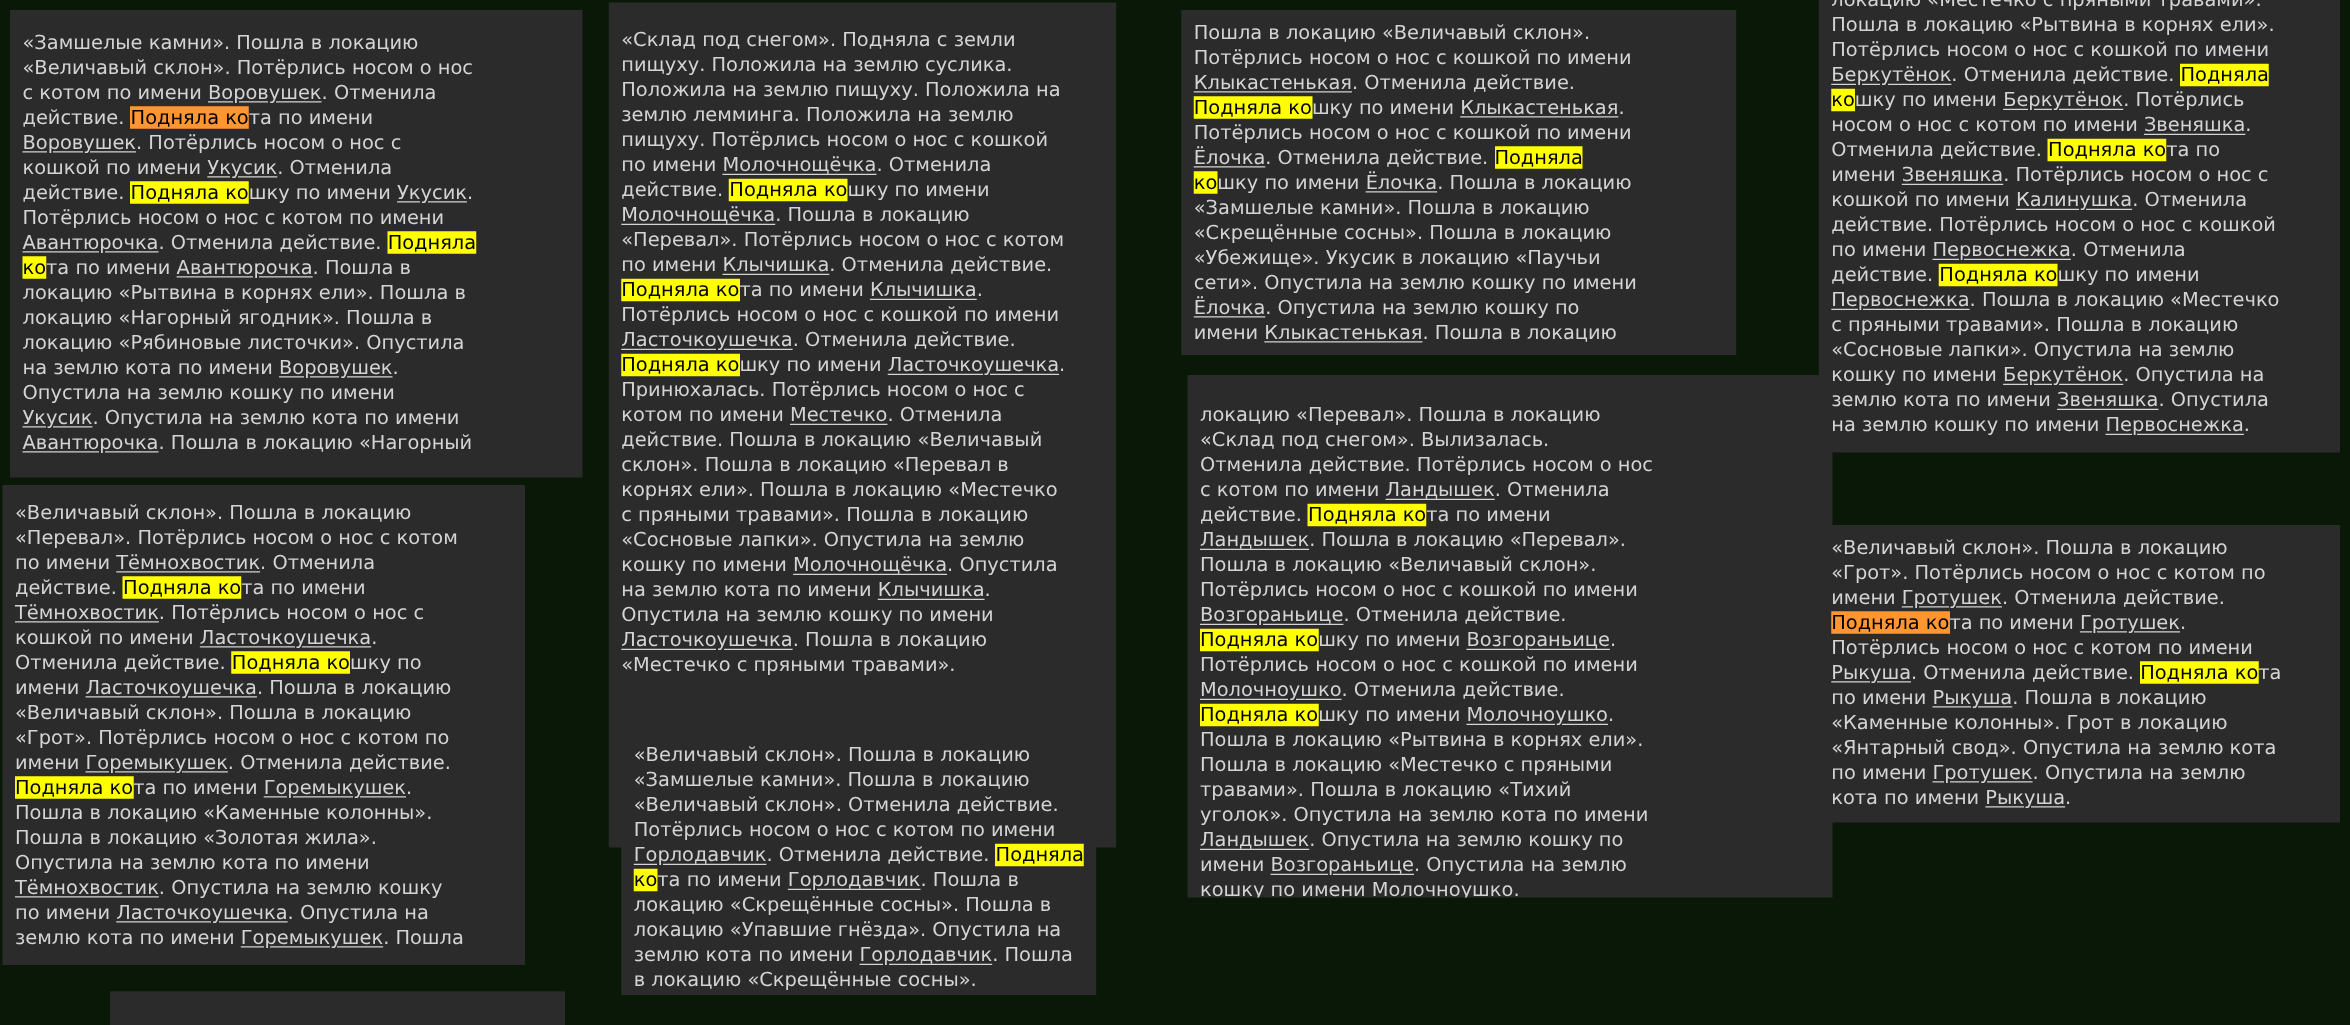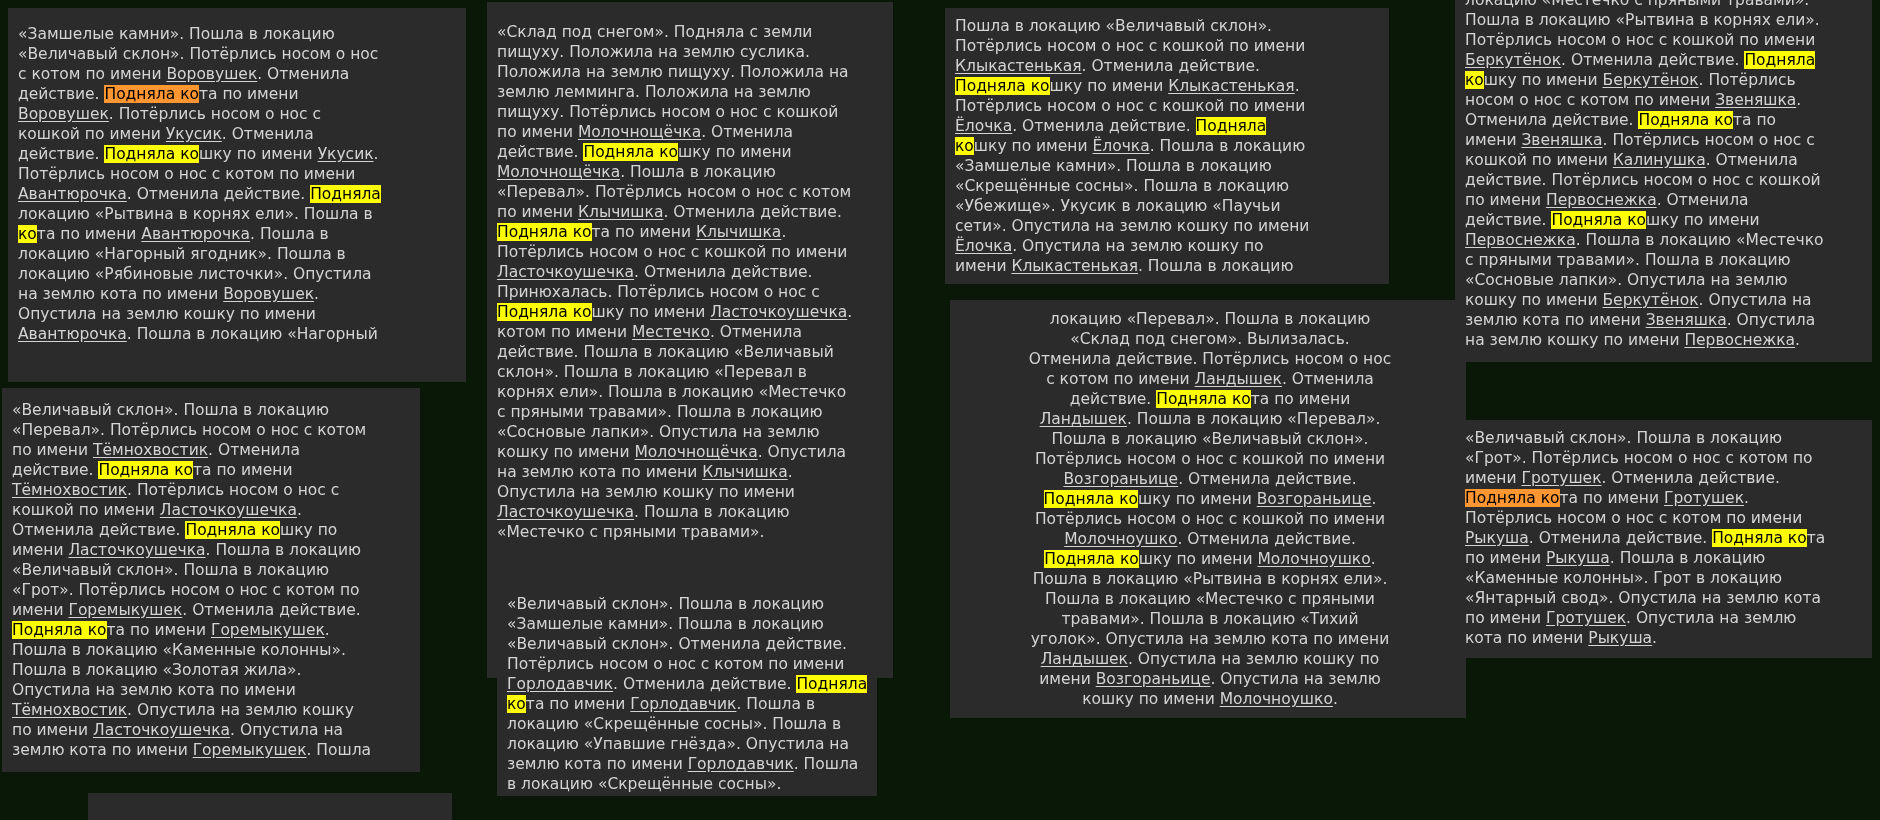--- a/index.html
+++ b/index.html
@@ -40,26 +40,27 @@
     <div class="block" style="left: 8px; top: 8px; width: 458px; height: 374px; padding-top: 16px;">
       <div class="line"><span>«Замшелые камни». Пошла в локацию</span></div>
       <div class="line"><span>«Величавый склон». Потёрлись носом о нос</span></div>
       <div class="line"><span>с котом по имени </span><span class="name">Воровушек</span><span>. Отменила</span></div>
       <div class="line"><span>действие. </span><span class="hl hl-o">Подняла ко</span><span>та по имени</span></div>
       <div class="line"><span class="name">Воровушек</span><span>. Потёрлись носом о нос с</span></div>
       <div class="line"><span>кошкой по имени </span><span class="name">Укусик</span><span>. Отменила</span></div>
       <div class="line"><span>действие. </span><span class="hl hl-y">Подняла ко</span><span>шку по имени </span><span class="name">Укусик</span><span>.</span></div>
       <div class="line"><span>Потёрлись носом о нос с котом по имени</span></div>
       <div class="line"><span class="name">Авантюрочка</span><span>. Отменила действие. </span><span class="hl hl-y">Подняла</span></div>
+      <div class="line"><span class="hl hl-y">ко</span><span>та по имени </span><span class="name">Авантюрочка</span><span>. Пошла в</span></div>
       <div class="line"><span>локацию «Рытвина в корнях ели». Пошла в</span></div>
-      <div class="line"><span class="hl hl-y">ко</span><span>та по имени </span><span class="name">Авантюрочка</span><span>. Пошла в</span></div>
       <div class="line"><span>локацию «Нагорный ягодник». Пошла в</span></div>
       <div class="line"><span>локацию «Рябиновые листочки». Опустила</span></div>
       <div class="line"><span>на землю кота по имени </span><span class="name">Воровушек</span><span>.</span></div>
       <div class="line"><span>Опустила на землю кошку по имени</span></div>
+      <div class="line"><span class="name">Укусик</span><span>. Опустила на землю кота по имени</span></div>
       <div class="line"><span class="name">Авантюрочка</span><span>. Пошла в локацию «Нагорный</span></div>
     </div>
     <div class="block" style="left: 2px; top: 388px; width: 418px; height: 384px; padding-top: 12px;">
       <div class="line"><span>«Величавый склон». Пошла в локацию</span></div>
       <div class="line"><span>«Перевал». Потёрлись носом о нос с котом</span></div>
       <div class="line"><span>по имени </span><span class="name">Тёмнохвостик</span><span>. Отменила</span></div>
       <div class="line"><span>действие. </span><span class="hl hl-y">Подняла ко</span><span>та по имени</span></div>
       <div class="line"><span class="name">Тёмнохвостик</span><span>. Потёрлись носом о нос с</span></div>
       <div class="line"><span>кошкой по имени </span><span class="name">Ласточкоушечка</span><span>.</span></div>
       <div class="line"><span>Отменила действие. </span><span class="hl hl-y">Подняла ко</span><span>шку по</span></div>
@@ -82,22 +83,22 @@
       <div class="line"><span>землю лемминга. Положила на землю</span></div>
       <div class="line"><span>пищуху. Потёрлись носом о нос с кошкой</span></div>
       <div class="line"><span>по имени </span><span class="name">Молочнощёчка</span><span>. Отменила</span></div>
       <div class="line"><span>действие. </span><span class="hl hl-y">Подняла ко</span><span>шку по имени</span></div>
       <div class="line"><span class="name">Молочнощёчка</span><span>. Пошла в локацию</span></div>
       <div class="line"><span>«Перевал». Потёрлись носом о нос с котом</span></div>
       <div class="line"><span>по имени </span><span class="name">Клычишка</span><span>. Отменила действие.</span></div>
       <div class="line"><span class="hl hl-y">Подняла ко</span><span>та по имени </span><span class="name">Клычишка</span><span>.</span></div>
       <div class="line"><span>Потёрлись носом о нос с кошкой по имени</span></div>
       <div class="line"><span class="name">Ласточкоушечка</span><span>. Отменила действие.</span></div>
+      <div class="line"><span class="hl hl-y">Подняла ко</span><span>шку по имени </span><span class="name">Ласточкоушечка</span><span>.</span></div>
       <div class="line"><span>Принюхалась. Потёрлись носом о нос с</span></div>
-      <div class="line"><span class="hl hl-y">Подняла ко</span><span>шку по имени </span><span class="name">Ласточкоушечка</span><span>.</span></div>
       <div class="line"><span>котом по имени </span><span class="name">Местечко</span><span>. Отменила</span></div>
       <div class="line"><span>действие. Пошла в локацию «Величавый</span></div>
       <div class="line"><span>склон». Пошла в локацию «Перевал в</span></div>
       <div class="line"><span>корнях ели». Пошла в локацию «Местечко</span></div>
       <div class="line"><span>с пряными травами». Пошла в локацию</span></div>
       <div class="line"><span>«Сосновые лапки». Опустила на землю</span></div>
       <div class="line"><span>кошку по имени </span><span class="name">Молочнощёчка</span><span>. Опустила</span></div>
       <div class="line"><span>на землю кота по имени </span><span class="name">Клычишка</span><span>.</span></div>
       <div class="line"><span>Опустила на землю кошку по имени</span></div>
       <div class="line"><span class="name">Ласточкоушечка</span><span>. Пошла в локацию</span></div>
@@ -123,21 +124,21 @@
       <div class="line"><span>Потёрлись носом о нос с кошкой по имени</span></div>
       <div class="line"><span class="name">Ёлочка</span><span>. Отменила действие. </span><span class="hl hl-y">Подняла</span></div>
       <div class="line"><span class="hl hl-y">ко</span><span>шку по имени </span><span class="name">Ёлочка</span><span>. Пошла в локацию</span></div>
       <div class="line"><span>«Замшелые камни». Пошла в локацию</span></div>
       <div class="line"><span>«Скрещённые сосны». Пошла в локацию</span></div>
       <div class="line"><span>«Убежище». Укусик в локацию «Паучьи</span></div>
       <div class="line"><span>сети». Опустила на землю кошку по имени</span></div>
       <div class="line"><span class="name">Ёлочка</span><span>. Опустила на землю кошку по</span></div>
       <div class="line"><span>имени </span><span class="name">Клыкастенькая</span><span>. Пошла в локацию</span></div>
     </div>
-    <div class="block" style="left: 950px; top: 300px; width: 516px; height: 418px; padding-top: 9px; text-align: center;">
+    <div class="block" style="left: 950px; top: 300px; width: 516px; height: 418px; padding-top: 22px;">
       <div class="line"><span>локацию «Перевал». Пошла в локацию</span></div>
       <div class="line"><span>«Склад под снегом». Вылизалась.</span></div>
       <div class="line"><span>Отменила действие. Потёрлись носом о нос</span></div>
       <div class="line"><span>с котом по имени </span><span class="name">Ландышек</span><span>. Отменила</span></div>
       <div class="line"><span>действие. </span><span class="hl hl-y">Подняла ко</span><span>та по имени</span></div>
       <div class="line"><span class="name">Ландышек</span><span>. Пошла в локацию «Перевал».</span></div>
       <div class="line"><span>Пошла в локацию «Величавый склон».</span></div>
       <div class="line"><span>Потёрлись носом о нос с кошкой по имени</span></div>
       <div class="line"><span class="name">Возгораньице</span><span>. Отменила действие.</span></div>
       <div class="line"><span class="hl hl-y">Подняла ко</span><span>шку по имени </span><span class="name">Возгораньице</span><span>.</span></div>

